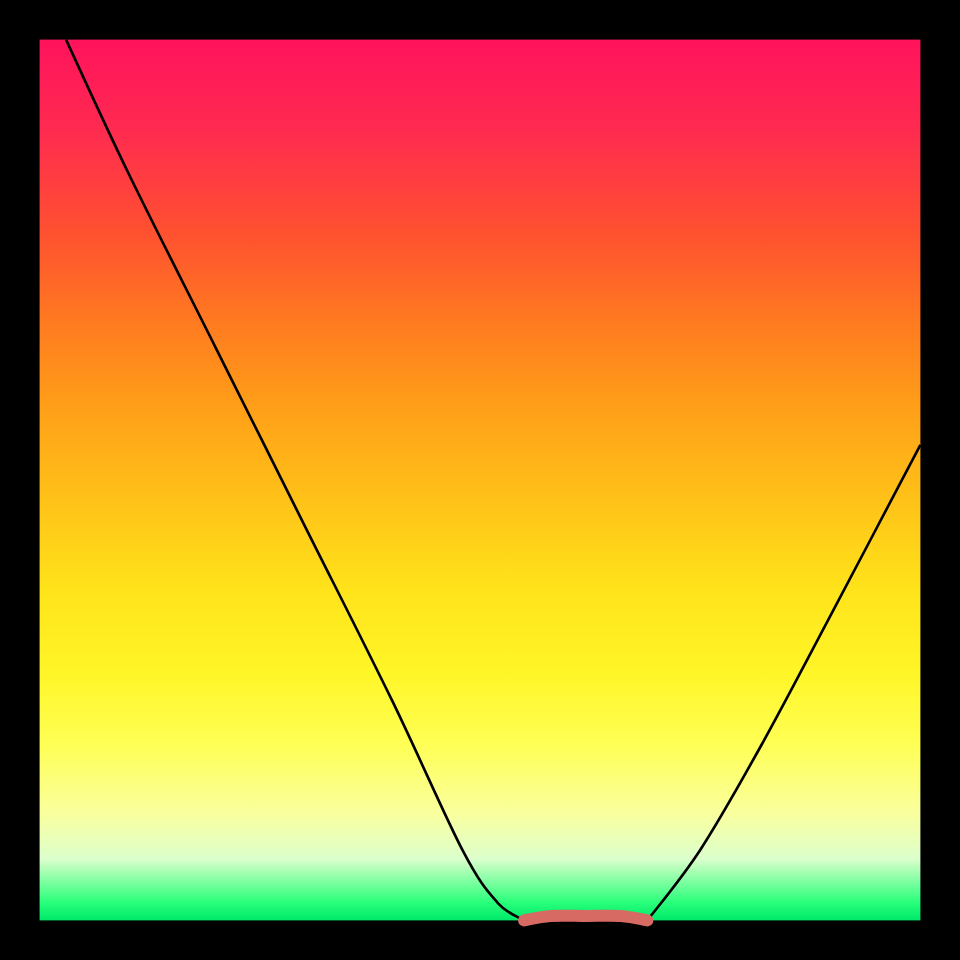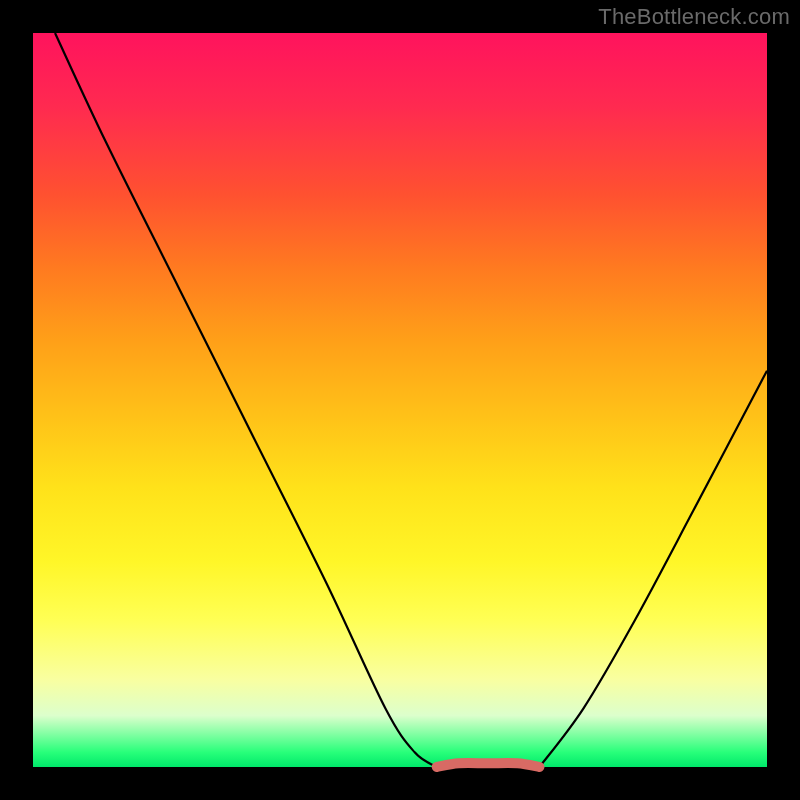--- a/index.html
+++ b/index.html
@@ -67,21 +67,20 @@
     stroke: #d86a64;
     stroke-width: 10;
     stroke-linecap: round;
     stroke-linejoin: round;
   }
 </style>
 </head>
 <body>
 
 <div class="stage">
-  <div class="watermark">TheBottleneck.com</div>
 
   <div class="plot-area">
     <svg class="lines" viewBox="0 0 734 734" preserveAspectRatio="none">
 
       <path class="curve" d="M 22.02,0 C 30.583333333333336,18.350000000000005 52.60333333333334,67.28333333333336 73.4,110.10000000000002 C 94.19666666666667,152.91666666666669 122.33333333333334,207.96666666666664 146.8,256.9 C 171.26666666666668,305.8333333333333 195.73333333333332,354.76666666666665 220.2,403.7 C 244.66666666666666,452.6333333333333 271.58000000000004,505.2366666666667 293.6,550.5 C 315.62,595.7633333333333 337.64,647.1433333333333 352.32,675.28 C 367,703.4166666666666 373.1166666666667,709.5333333333334 381.68,719.32 C 390.24333333333334,729.1066666666667 400.03000000000003,731.5533333333333 403.70000000000005,734"></path>
 
       <path class="curve" d="M 506.46,734 C 513.8,724.2133333333334 534.5966666666667,699.7466666666667 550.5,675.28 C 566.4033333333333,650.8133333333333 583.53,620.23 601.88,587.2 C 620.23,554.1700000000001 638.58,518.6933333333334 660.6,477.1 C 682.62,435.50666666666666 721.7666666666667,360.8833333333333 734,337.64"></path>
 
       <path class="saddle" d="M 403.70000000000005,734 C 407.37,733.3883333333333 417.15666666666664,730.9416666666667 425.71999999999997,730.33 C 434.2833333333333,729.7183333333334 445.2933333333333,730.33 455.08,730.33 C 464.8666666666667,730.33 475.87666666666667,729.7183333333334 484.44,730.33 C 493.00333333333333,730.9416666666667 502.78999999999996,733.3883333333333 506.46,734"></path>
     </svg>

